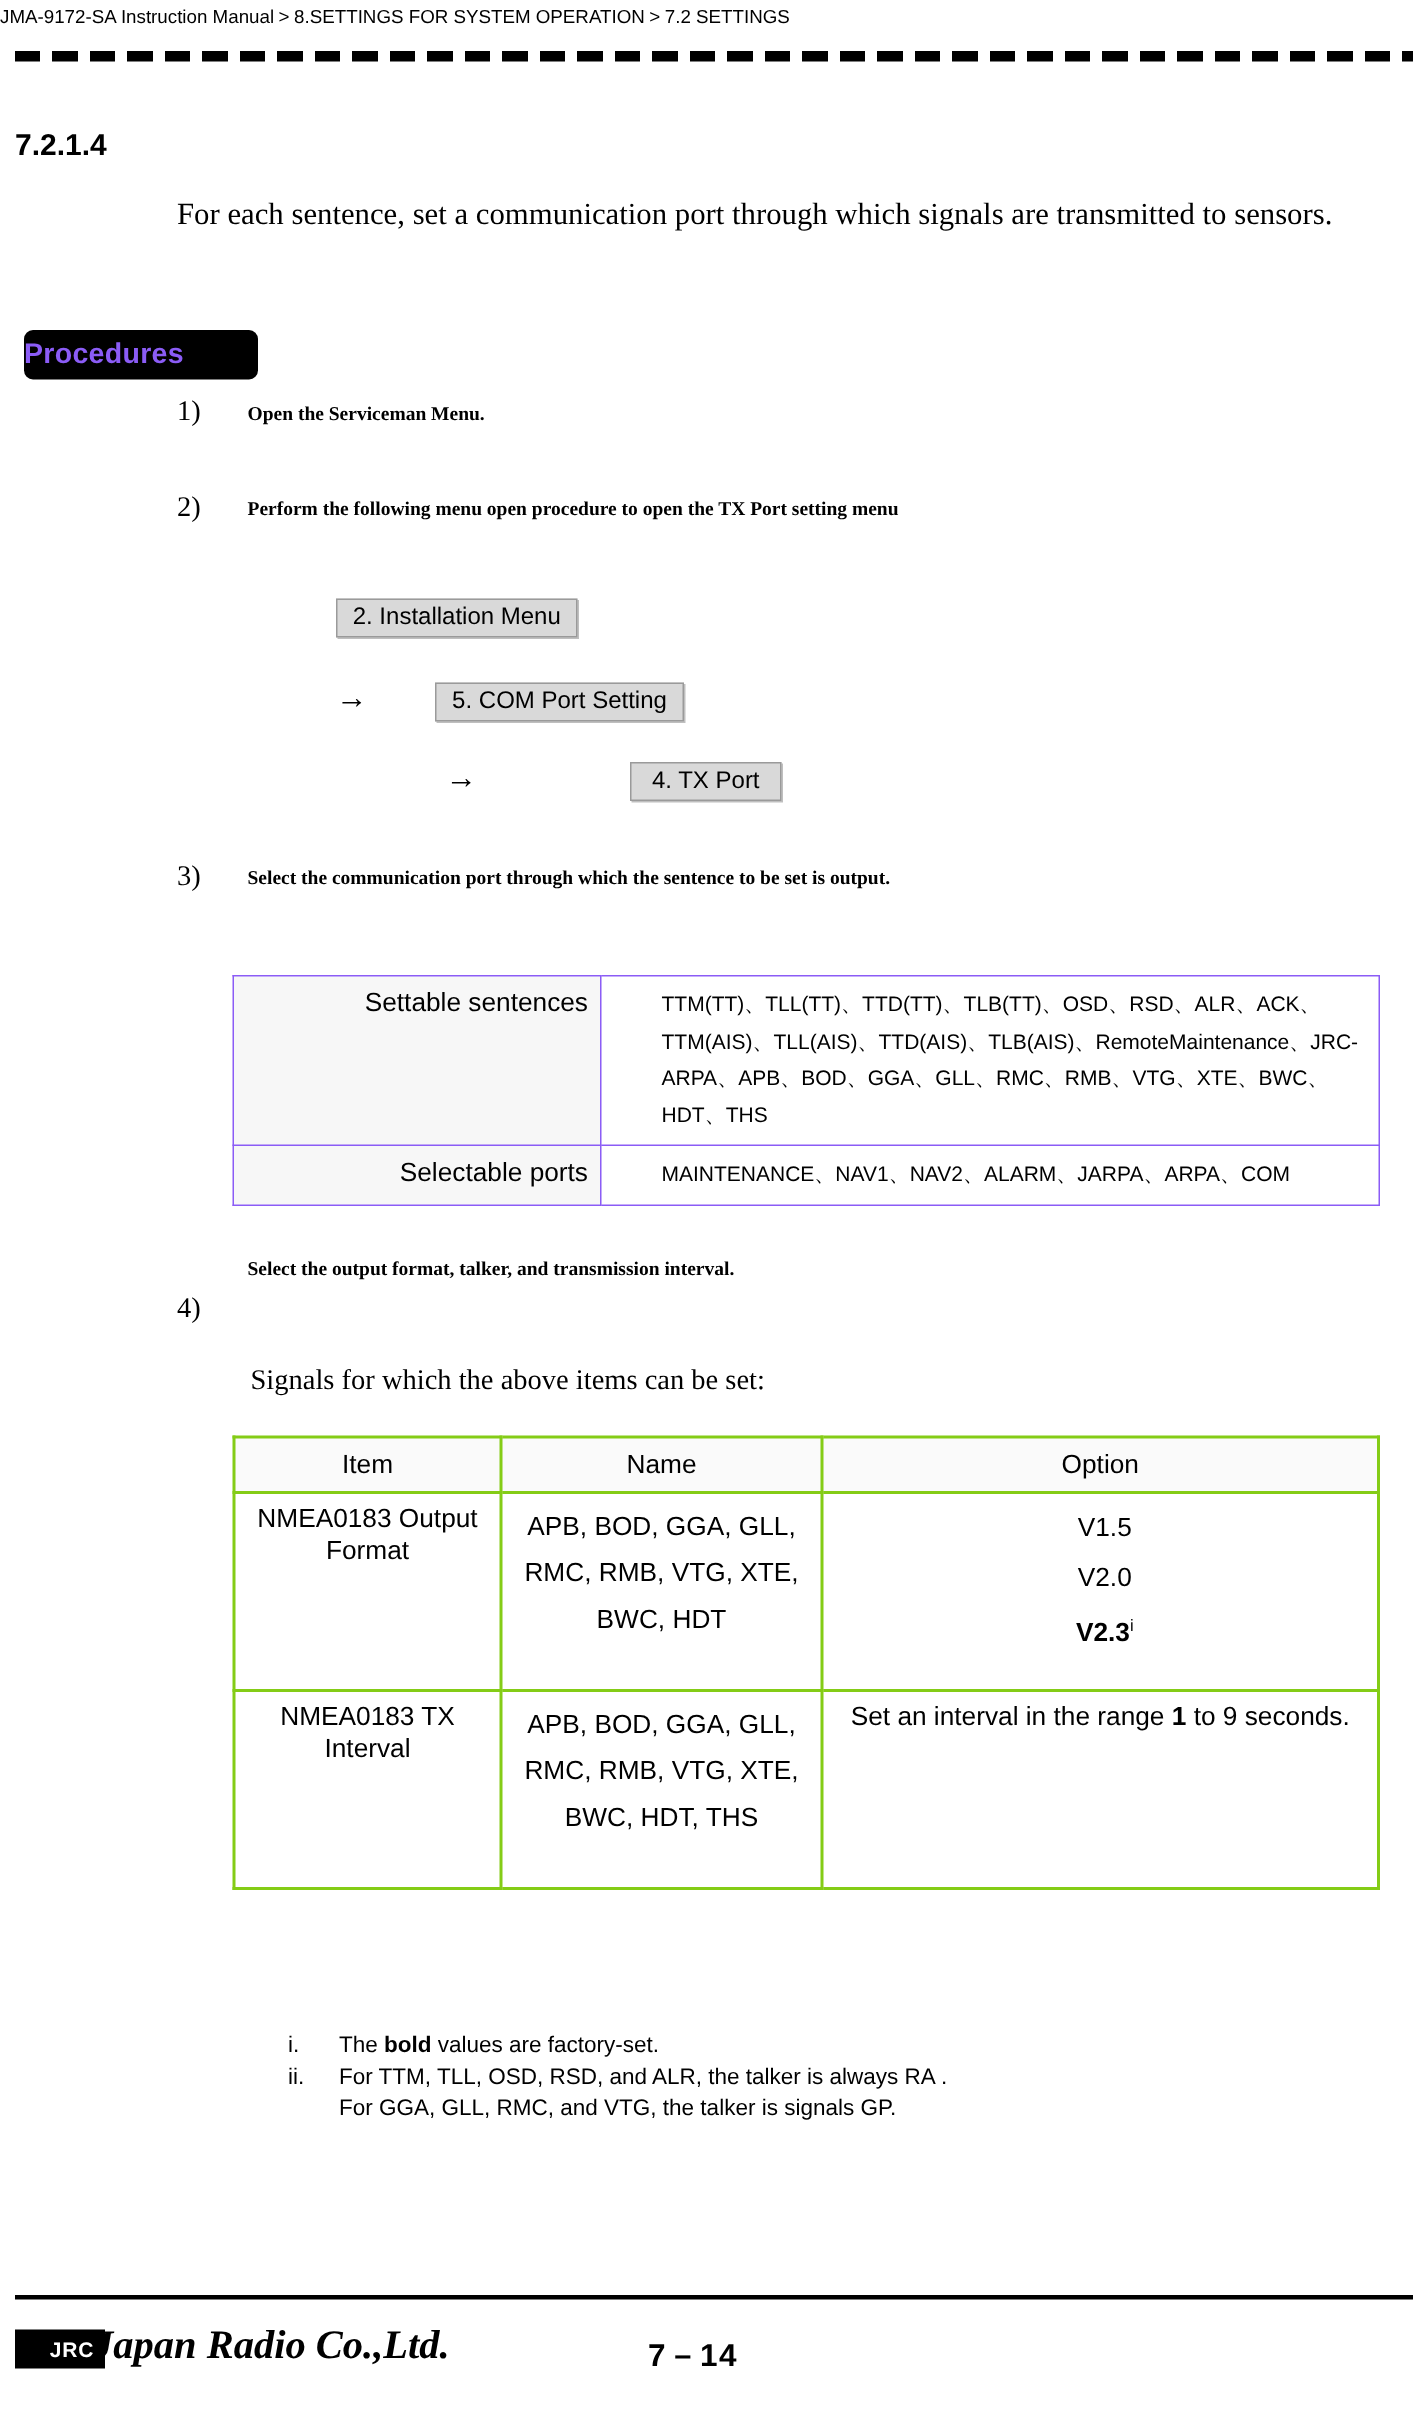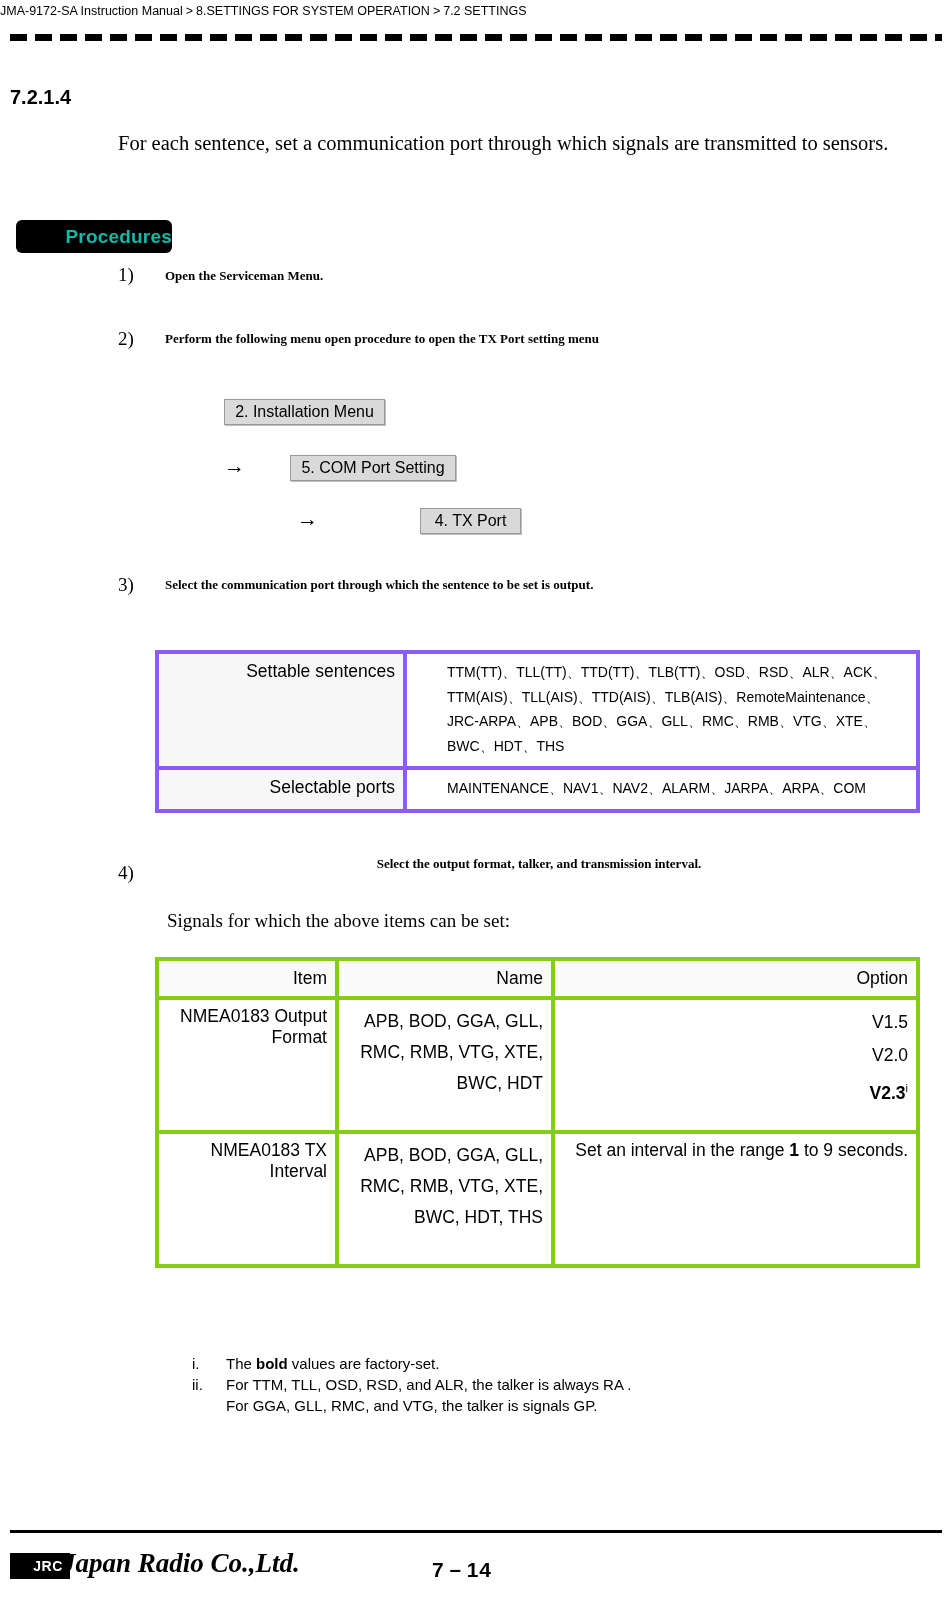--- a/index.html
+++ b/index.html
@@ -71,26 +71,26 @@
   }
 
   
   .proc-badge {
     position: absolute;
     left: 16px;
     top: 220px;
     width: 156px;
     height: 33px;
     background: #000000;
-    color: #14b8a6;
+    color: #8b5cf6;
     border-radius: 6px;
     font-size: 19px;
     font-weight: bold;
     line-height: 33px;
-    text-align: right;
+    text-align: left;
     letter-spacing: 0.2px;
   }
 
   
   .step-num {
     position: absolute;
     font-size: 19px;
     font-family: "Liberation Serif", serif;
   }
   .step-txt {
@@ -124,21 +124,21 @@
   
   .tbl-sent {
     position: absolute;
     left: 155px;
     top: 650px;
     width: 765px;
     border-collapse: collapse;
     font-size: 17.5px;
   }
   .tbl-sent td {
-    border: 4px solid #8b5cf6;
+    border: 1px solid #8b5cf6;
     vertical-align: top;
     padding: 6px 8px 8px 8px;
   }
   .tbl-sent td.label {
     width: 228px;
     text-align: right;
     background: #f7f7f7;
     font-size: 17.5px;
     padding-top: 7px;
   }
@@ -160,22 +160,22 @@
   
   .tbl-main {
     position: absolute;
     left: 155px;
     top: 957px;
     width: 765px;
     border-collapse: collapse;
     font-size: 17.5px;
   }
   .tbl-main th, .tbl-main td {
-    border: 4px solid #84cc16;
-    text-align: right;
+    border: 2px solid #84cc16;
+    text-align: center;
     vertical-align: top;
     padding: 6px 8px;
     font-weight: normal;
   }
   .tbl-main thead th {
     background: #fafafa;
     height: 20px;
     padding-top: 7px;
     padding-bottom: 7px;
   }
@@ -276,21 +276,21 @@
       <td class="val">TTM(TT)、TLL(TT)、TTD(TT)、TLB(TT)、OSD、RSD、ALR、ACK、TTM(AIS)、TLL(AIS)、TTD(AIS)、TLB(AIS)、RemoteMaintenance、JRC-ARPA、APB、BOD、GGA、GLL、RMC、RMB、VTG、XTE、BWC、HDT、THS</td>
     </tr>
     <tr>
       <td class="label">Selectable ports</td>
       <td class="val">MAINTENANCE、NAV1、NAV2、ALARM、JARPA、ARPA、COM</td>
     </tr>
   </tbody>
     </table>
 
   <div class="step-num" style="left:118px; top:862px;">4)</div>
-  <div class="step-txt" style="left:165px; top:850px; width:748px;text-align:center;">Select the output format, talker, and transmission interval.</div>
+  <div class="step-txt" style="left:165px; top:832px; width:748px;">Select the output format, talker, and transmission interval.</div>
 
   <div class="sig-note">Signals for which the above items can be set:</div>
 
   <table class="tbl-main">
     <thead>
       <tr>
         <th class="col-item">Item</th>
         <th class="col-name">Name</th>
         <th>Option</th>
       </tr>

